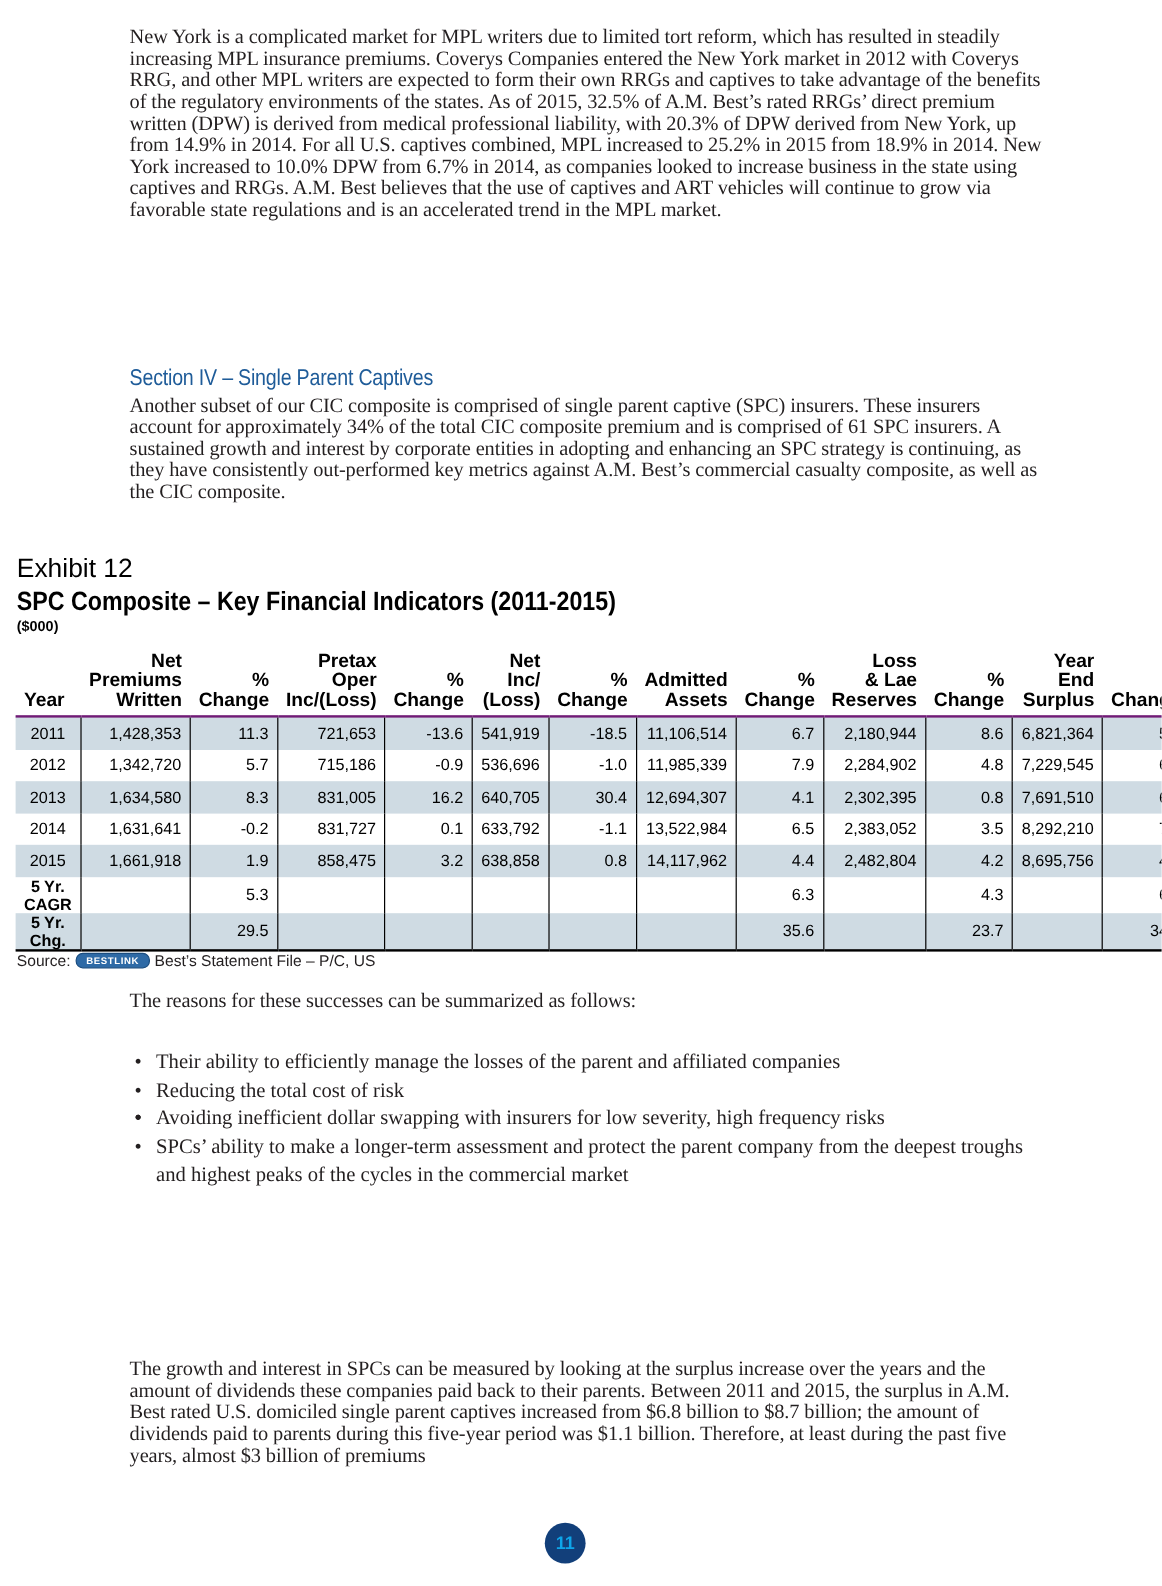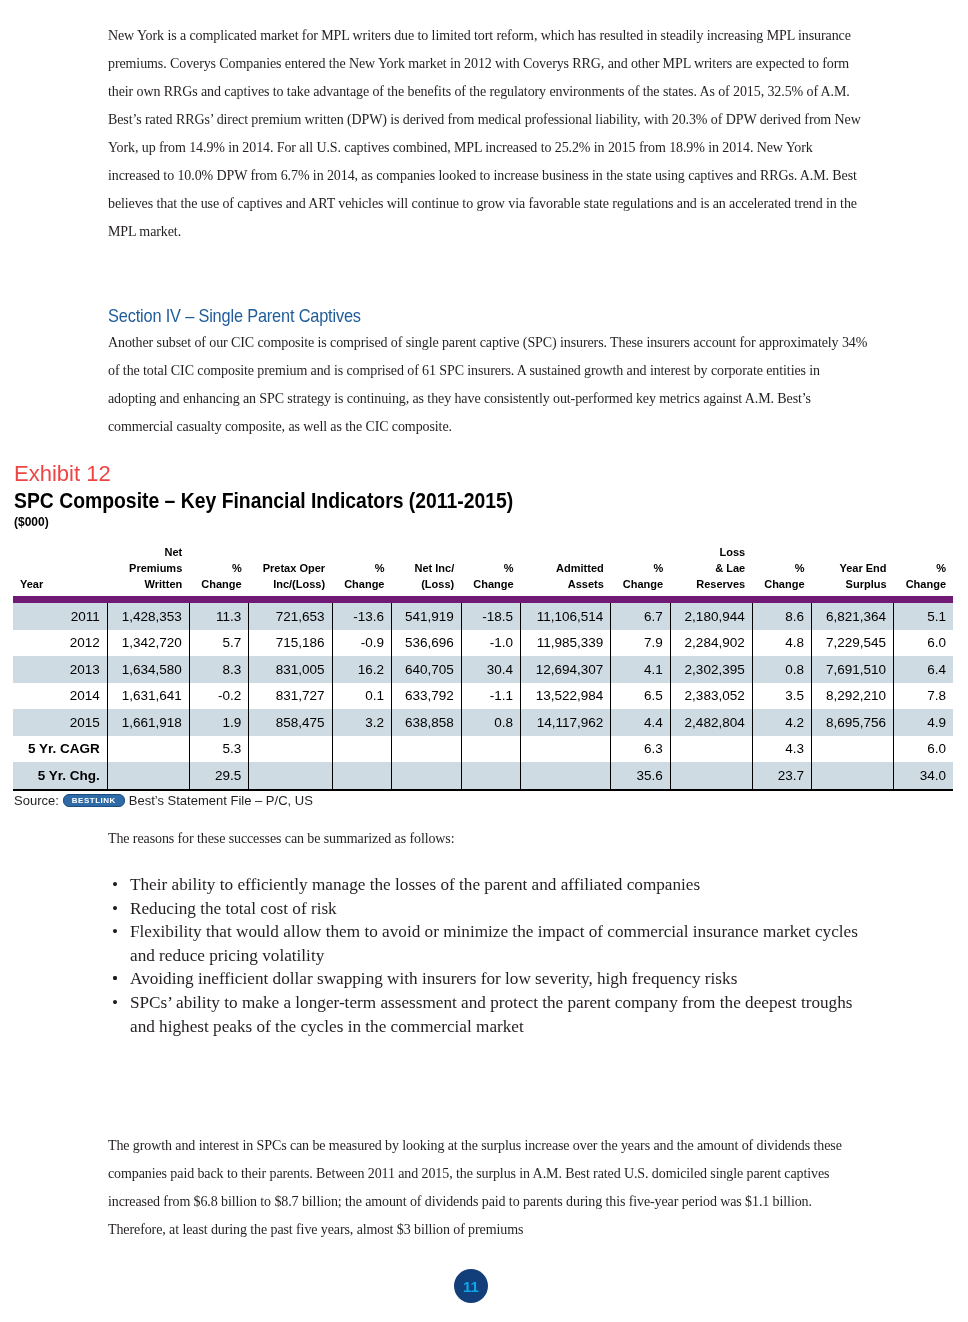--- a/index.html
+++ b/index.html
@@ -1,66 +1,66 @@
 <!DOCTYPE html>
 <html><head>
   <meta charset="utf-8">
   <style>
     html, body { margin: 0; padding: 0; background: #ffffff; }
     body { width: 968px; height: 1322px; position: relative; overflow: hidden; color: #231f20; }
 
     .para {
       position: absolute; left: 108px; width: 760px;
       font-family: "Liberation Serif", "DejaVu Serif", serif;
-      font-size: 14px; line-height: 28px; color: #231f20;
+      font-size: 17px; line-height: 18px; color: #231f20;
       letter-spacing: -0.1px;
     }
     #p1 { top: 22px; }
     .section-heading {
       position: absolute; left: 108px; top: 305px;
       font-family: "Liberation Sans", "DejaVu Sans", sans-serif;
       font-size: 19px; color: #1f5c99; transform: scaleX(0.86); transform-origin: left;
       letter-spacing: -0.2px;
     }
     #p2 { top: 329px; }
 
     .exhibit-label {
       position: absolute; left: 14px; top: 461px;
       font-family: "Liberation Sans", "DejaVu Sans", sans-serif;
-      font-size: 22px; color: #ef4444;
+      font-size: 22px; color: #000000;
     }
     .exhibit-title {
       position: absolute; left: 14px; top: 488px;
       font-family: "Liberation Sans", "DejaVu Sans", sans-serif;
       font-size: 22px; font-weight: bold; color: #000;
       transform: scaleX(0.88); transform-origin: left; white-space: nowrap;
     }
     .exhibit-units {
       position: absolute; left: 14px; top: 515px;
       font-family: "Liberation Sans", "DejaVu Sans", sans-serif;
       font-size: 12px; font-weight: bold; color: #000;
     }
 
     table.data {
       position: absolute; left: 13px; top: 544px; width: 940px;
       border-collapse: collapse;
       font-family: "Liberation Sans", "DejaVu Sans", sans-serif;
       font-size: 13.5px; color: #000;
     }
     table.data th {
-      font-weight: bold; font-size: 11px; text-align: right; vertical-align: bottom;
-      padding: 0 7px 4px 7px; line-height: 16px; border-bottom: 7px solid #701a75;
+      font-weight: bold; font-size: 16px; text-align: right; vertical-align: bottom;
+      padding: 0 7px 4px 7px; line-height: 16px; border-bottom: 2px solid #701a75;
       transform-origin: right;
     }
     table.data th.year-h { text-align: left; }
     table.data td {
       height: 26.5px; padding: 0 7px; text-align: right;
       border-left: 1.5px solid #000;
     }
-    table.data td:first-child { text-align: right; border-left: none; }
+    table.data td:first-child { text-align: center; border-left: none; }
     table.data tr.shaded td { background: #cfdbe3; }
     table.data tr.last td { border-bottom: 2px solid #000; }
     table.data td.bold { font-weight: bold; }
 
     .source {
       position: absolute; left: 14px; top: 793px;
       font-family: "Liberation Sans", "DejaVu Sans", sans-serif;
       font-size: 13px; color: #231f20; display: flex; align-items: center; gap: 4px;
     }
     .bestlink-logo {
@@ -269,21 +269,21 @@
   <span>Source:</span>
   <span class="bestlink-logo">BESTLINK</span>
   <span>Best’s Statement File – P/C, US</span>
 </div>
 
 <div class="para" id="p3">The reasons for these successes can be summarized as follows:</div>
 
 <ul class="bullets">
   <li><span class="bullet">•</span><span>Their ability to efficiently manage the losses of the parent and affiliated companies</span></li>
   <li><span class="bullet">•</span><span>Reducing the total cost of risk</span></li>
-  <li><span class="bullet">•</span><span>Flexibility that would allow them to avoid or minimize the impact of commercial insurance market cycles and reduce pricing volatility</span></li>
+  <li><span class="bullet">•</span></li>
   <li><span class="bullet">•</span></li>
   <li><span class="bullet">•</span><span>Avoiding inefficient dollar swapping with insurers for low severity, high frequency risks</span></li>
   <li><span class="bullet">•</span><span>SPCs’ ability to make a longer-term assessment and protect the parent company from the deepest troughs and highest peaks of the cycles in the commercial market</span></li>
 </ul>
 
 <div class="para" id="p4">The growth and interest in SPCs can be measured by looking at the surplus increase over the years and the amount of dividends these companies paid back to their parents. Between 2011 and 2015, the surplus in A.M. Best rated U.S. domiciled single parent captives increased from $6.8 billion to $8.7 billion; the amount of dividends paid to parents during this five-year period was $1.1 billion. Therefore, at least during the past five years, almost $3 billion of premiums</div>
 
 <div class="page-num">11</div>
 
 </body></html>

